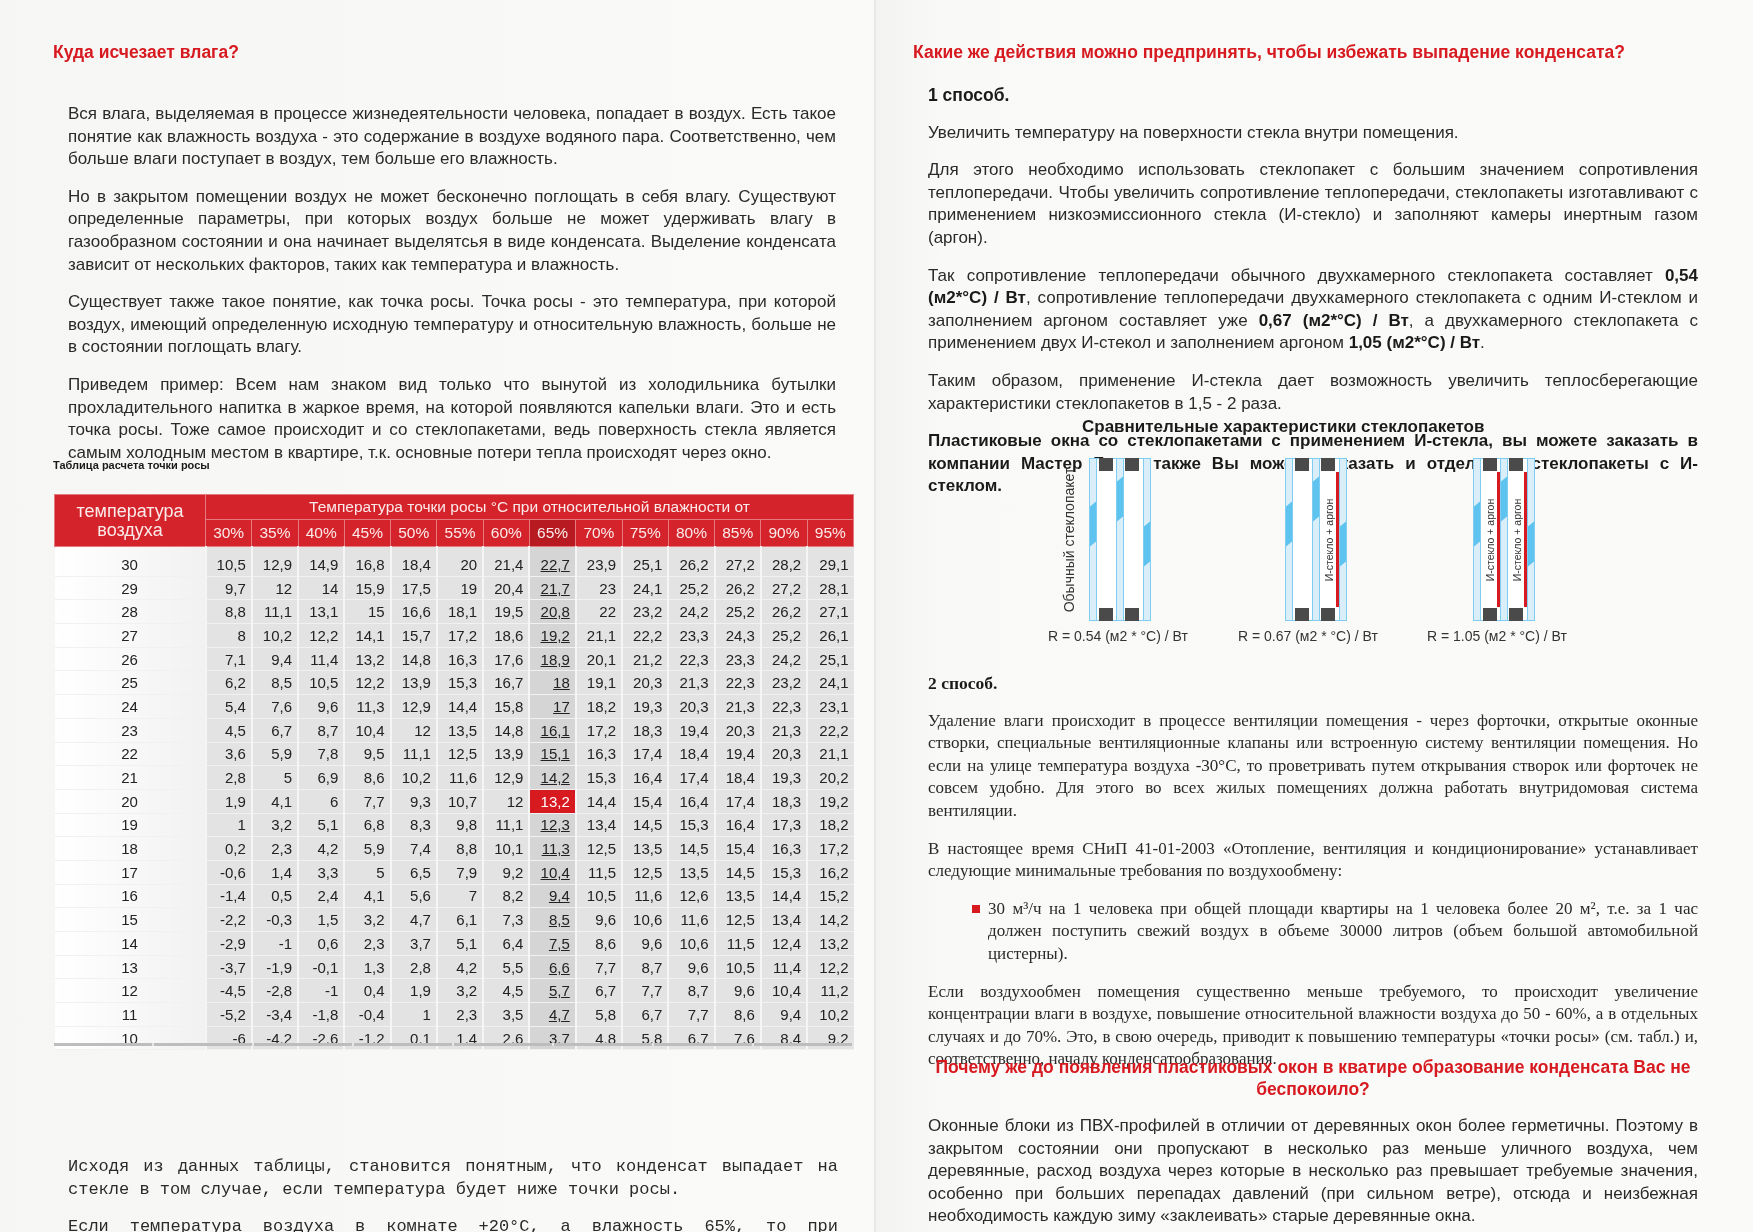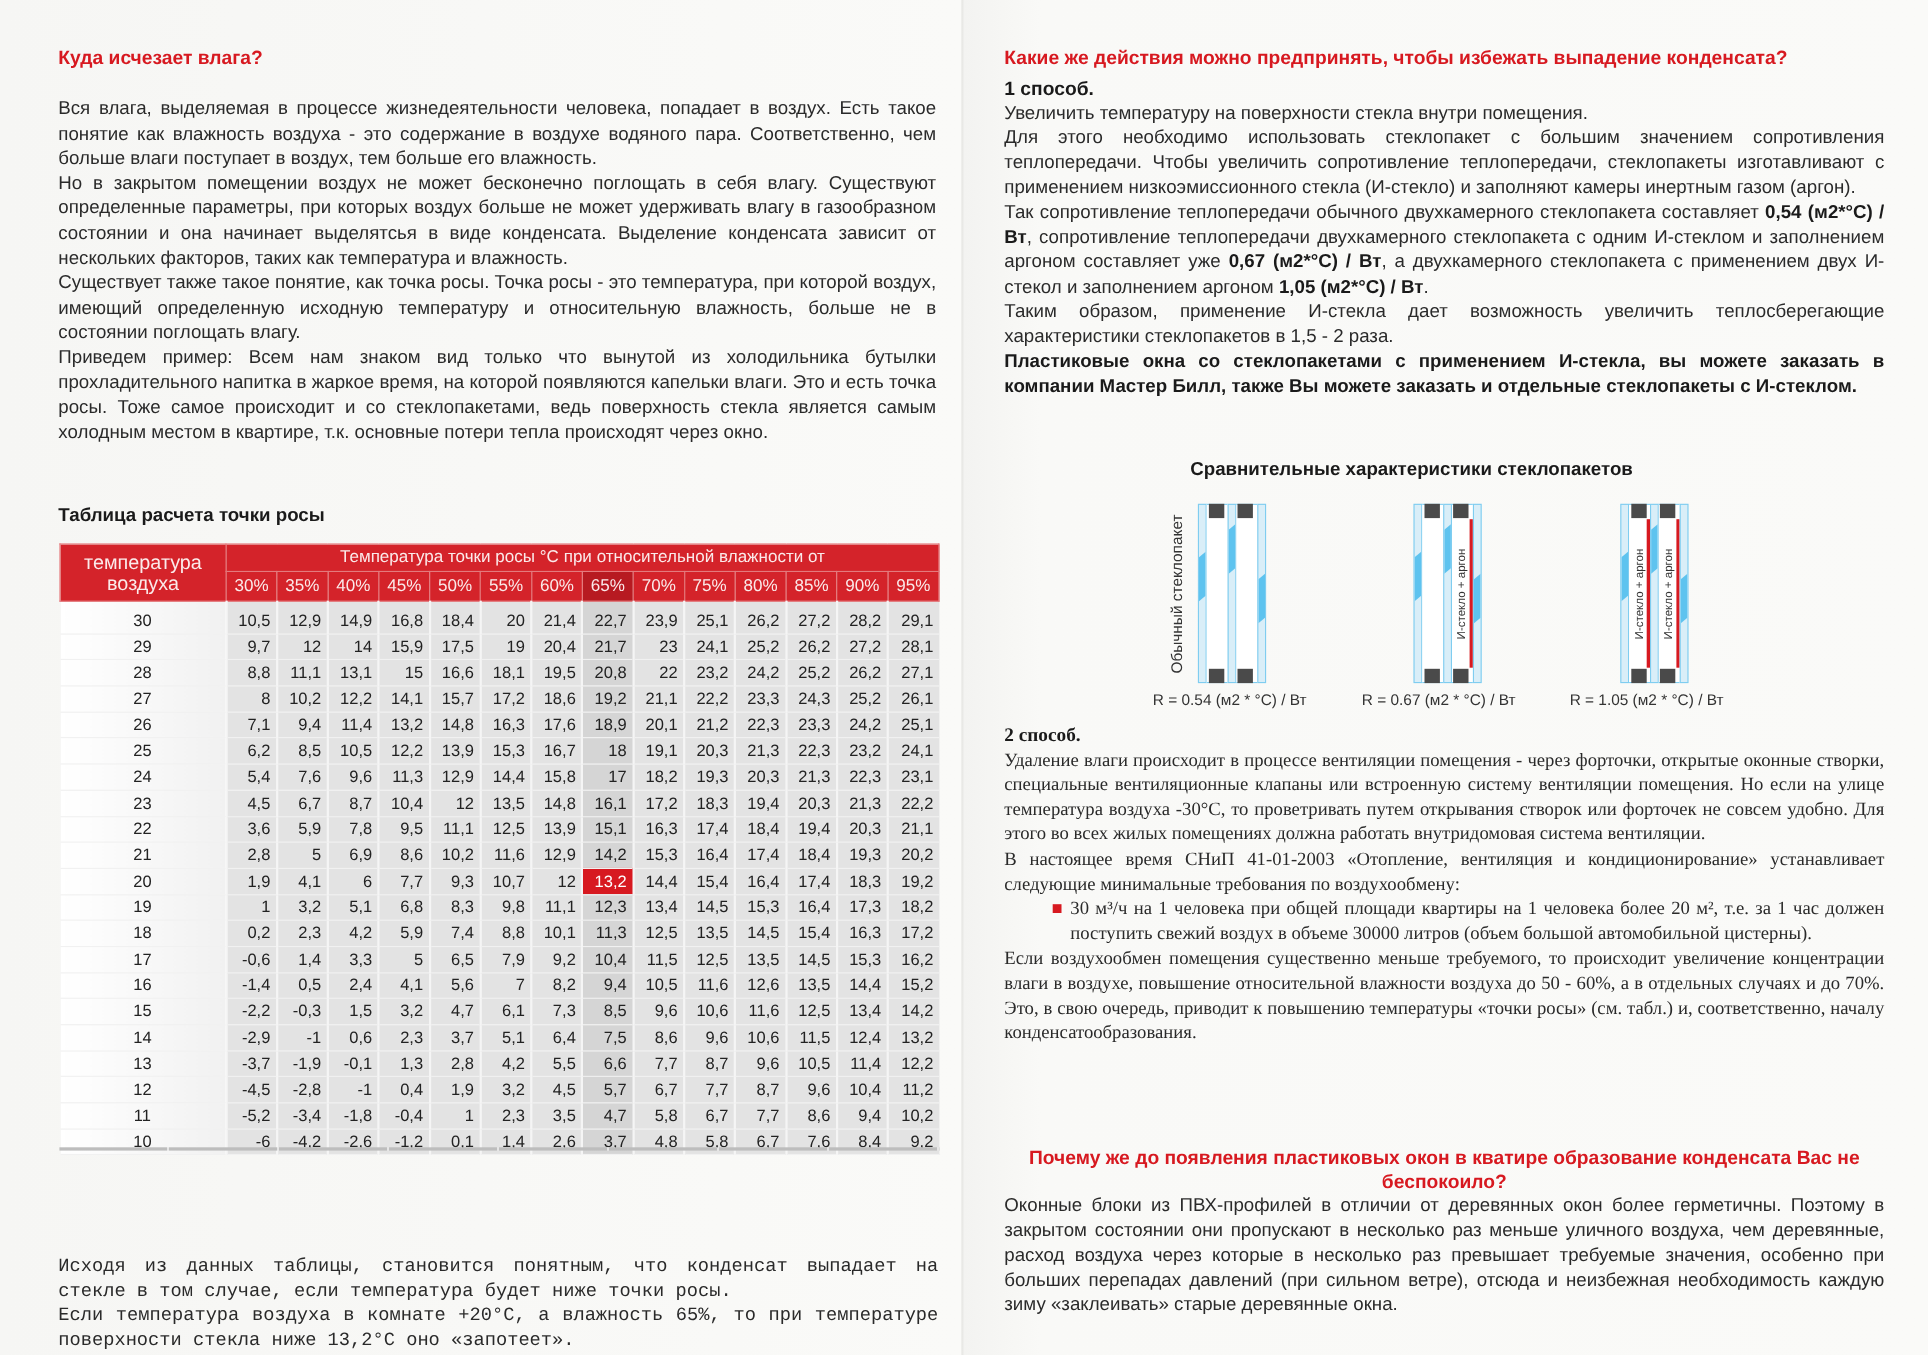--- a/index.html
+++ b/index.html
@@ -10,37 +10,37 @@
     color: #2a2a2a;
     position: relative;
   }
   .page { position: absolute; top: 0; height: 1232px; }
   .page-left { left: 0; width: 876px; background: linear-gradient(90deg,#f6f6f4 0%,#fafaf8 100%); }
   .page-right { left: 876px; width: 877px; background: linear-gradient(90deg,#f3f3f1 0%,#f9f9f7 8%,#fafaf8 100%); }
   .fold { position: absolute; left: 874px; top: 0; width: 4px; height: 1232px; background: linear-gradient(90deg,#e6e6e3,#f0f0ed); }
 
   .h-red { color: #d71920; font-weight: bold; font-size: 17.5px; }
   .body-text { font-size: 17px; line-height: 22.6px; text-align: justify; }
-  .body-text p { margin: 0; }
+  .body-text p { margin: 15px; }
   b, .b { font-weight: bold; color: #1a1a1a; }
 
   
   #left-title { position: absolute; left: 53px; top: 42px; }
   #left-intro { position: absolute; left: 53px; top: 88px; width: 798px; }
-  #table-title { position: absolute; left: 53px; top: 459px; font-size: 17px; font-weight: bold; color: #1a1a1a; }
+  #table-title { position: absolute; left: 53px; top: 459px; font-size: 11px; font-weight: bold; color: #1a1a1a; }
 
   .dew-table { position: absolute; left: 54px; top: 494px; width: 800px; border-collapse: collapse; table-layout: fixed; font-size: 15px; }
   .dew-table th { background: #d4232a; color: #fbeaea; font-weight: normal; border: 1px solid #e47a7d; padding: 0; height: 24px; font-size: 15.5px; }
   .dew-table th.corner { width: 150px; line-height: 19px; font-size: 18px; }
   .dew-table th.pct { height: 26px; }
   .dew-table th.col65 { background: #b71a21; }
   .dew-table td { text-align: right; padding: 0 5px 0 0; height: 22.7px; border-left: 2px solid #f5f5f5; border-bottom: 1px solid #f1f1f1; color: #222; }
   .dew-table td.rowhead { text-align: center; padding: 0; background: linear-gradient(90deg,#ffffff 0%,#f1f1f1 100%); border-left: none; }
   .dew-table tr td { background: #e3e3e3; }
-  .dew-table tr td.c65 { background: #d5d5d5; }
+  .dew-table tr td.c65 { background: #d5d5d5; text-decoration: underline; }
   .dew-table tr td.hl { background: #d71920; color: #fff; }
   .dew-table tbody tr:first-child td { padding-top: 6px; }
   .table-bottom { position: absolute; left: 54px; top: 1043px; width: 800px; height: 3px; background: repeating-linear-gradient(90deg,#bdbdbd 0 98px,#e6e6e6 98px 100px); }
 
   #left-outro { position: absolute; left: 53px; top: 1141px; width: 800px; font-family: Liberation Mono, monospace; }
 
   
   #right-title { position: absolute; left: 913px; top: 42px; }
   #right-method1 { position: absolute; left: 913px; top: 69px; width: 800px; }
   .method-head { font-weight: bold; font-size: 17.5px; color: #1a1a1a; }

